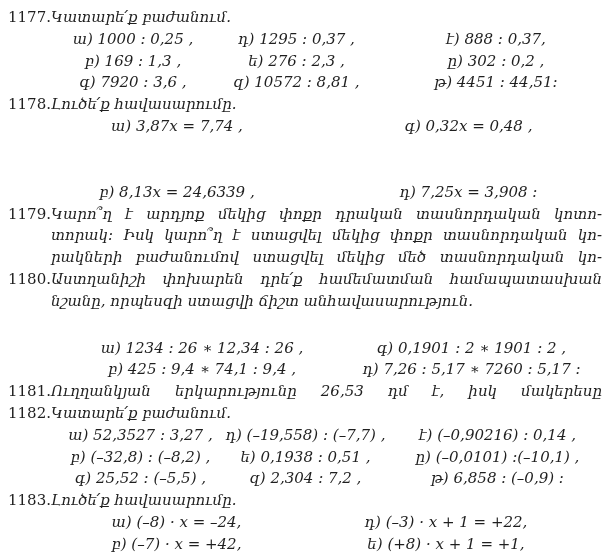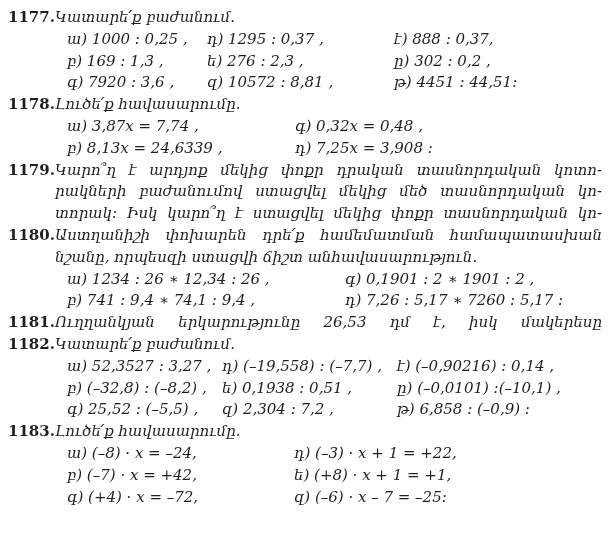--- a/index.html
+++ b/index.html
@@ -5,29 +5,29 @@
   html,body{margin:0;padding:0;background:#e8e8e8;}
   .page{
     width:612px;height:553px;box-sizing:border-box;
     background:#ffffff;color:#1f1f1f;
     padding:7px 10px 0 8px;
     font-family:"DejaVu Serif","DejaVu Sans",serif;
     font-size:15px;line-height:21.8px;
     overflow:hidden;
   }
   .prob{display:flex;}
-  .num{flex:0 0 37px;font-weight:bold;}
+  .num{flex:0 0 37px;font-weight:normal;}
   .body{flex:1 1 auto;min-width:0;font-style:italic;}
   .grid{display:grid;padding-left:12px;}
   .g-1177{grid-template-columns:140px 187px 1fr;}
-  .g-1178{grid-template-columns:228px 1fr;}
-  .g-1180{grid-template-columns:278px 1fr;}
+  .g-1178{grid-template-columns:228px 1fr;gap:44px;}
+  .g-1180{grid-template-columns:278px 1fr;margin-top:25px;}
   .g-1182{grid-template-columns:155px 175px 1fr;}
   .g-1183{grid-template-columns:227px 1fr;}
-  .it{white-space:nowrap;}
+  .it{white-space:nowrap;text-align:center;}
   .jline{text-align:justify;text-align-last:justify;}
   .line{text-align:left;}
 </style>
 </head>
 <body>
 
 <div class="page">
 
   <section class="prob">
     <div class="num">1177.</div>
@@ -57,34 +57,34 @@
         <div class="it">բ) 8,13x = 24,6339 ,</div>
         <div class="it">դ) 7,25x = 3,908 ։</div>
       </div>
     </div>
   </section>
 
   <section class="prob">
     <div class="num">1179.</div>
     <div class="body">
       <div class="jline">Կարո՞ղ է արդյոք մեկից փոքր դրական տասնորդական կոտո-</div>
+      <div class="jline">տորակ։ Իսկ կարո՞ղ է ստացվել մեկից փոքր տասնորդական կո-</div>
       <div class="jline">րակների բաժանումով ստացվել մեկից մեծ տասնորդական կո-</div>
-      <div class="jline">տորակ։ Իսկ կարո՞ղ է ստացվել մեկից փոքր տասնորդական կո-</div>
     </div>
   </section>
 
   <section class="prob">
     <div class="num">1180.</div>
     <div class="body">
       <div class="jline">Աստղանիշի փոխարեն դրե՛ք համեմատման համապատասխան</div>
       <div class="line">նշանը, որպեսզի ստացվի ճիշտ անհավասարություն.</div>
       <div class="grid g-1180">
         <div class="it">ա) 1234 : 26 ∗ 12,34 : 26 ,</div>
         <div class="it">գ) 0,1901 : 2 ∗ 1901 : 2 ,</div>
-        <div class="it">բ) 741 : 9,4 ∗ 74,1 : 9,4 ,</div>
+        <div class="it">բ) 425 : 9,4 ∗ 74,1 : 9,4 ,</div>
         <div class="it">դ) 7,26 : 5,17 ∗ 7260 : 5,17 ։</div>
       </div>
     </div>
   </section>
 
   <section class="prob">
     <div class="num">1181.</div>
     <div class="body">
       <div class="jline">Ուղղանկյան երկարությունը 26,53 դմ է, իսկ մակերեսը</div>
     </div>

